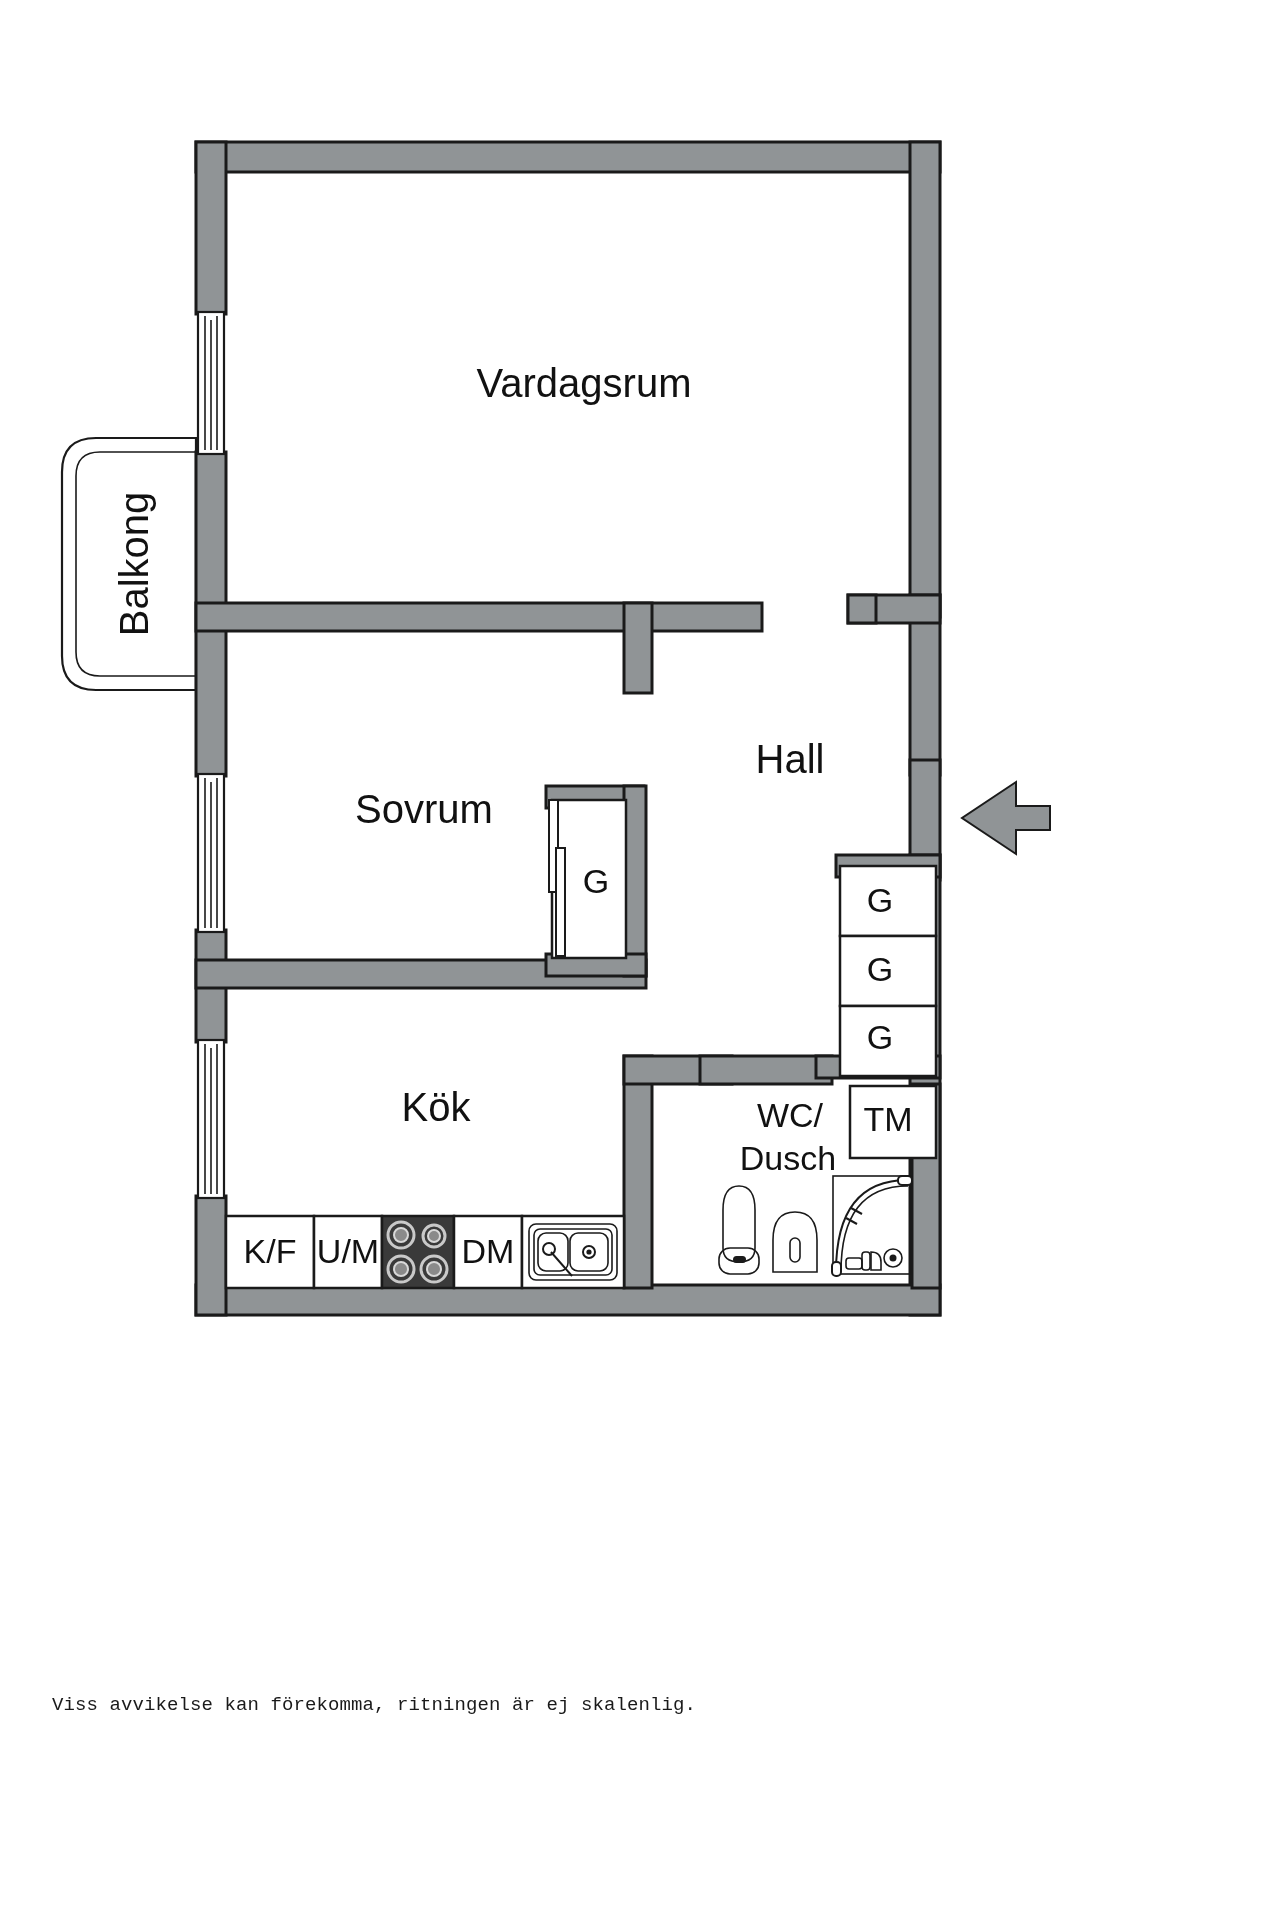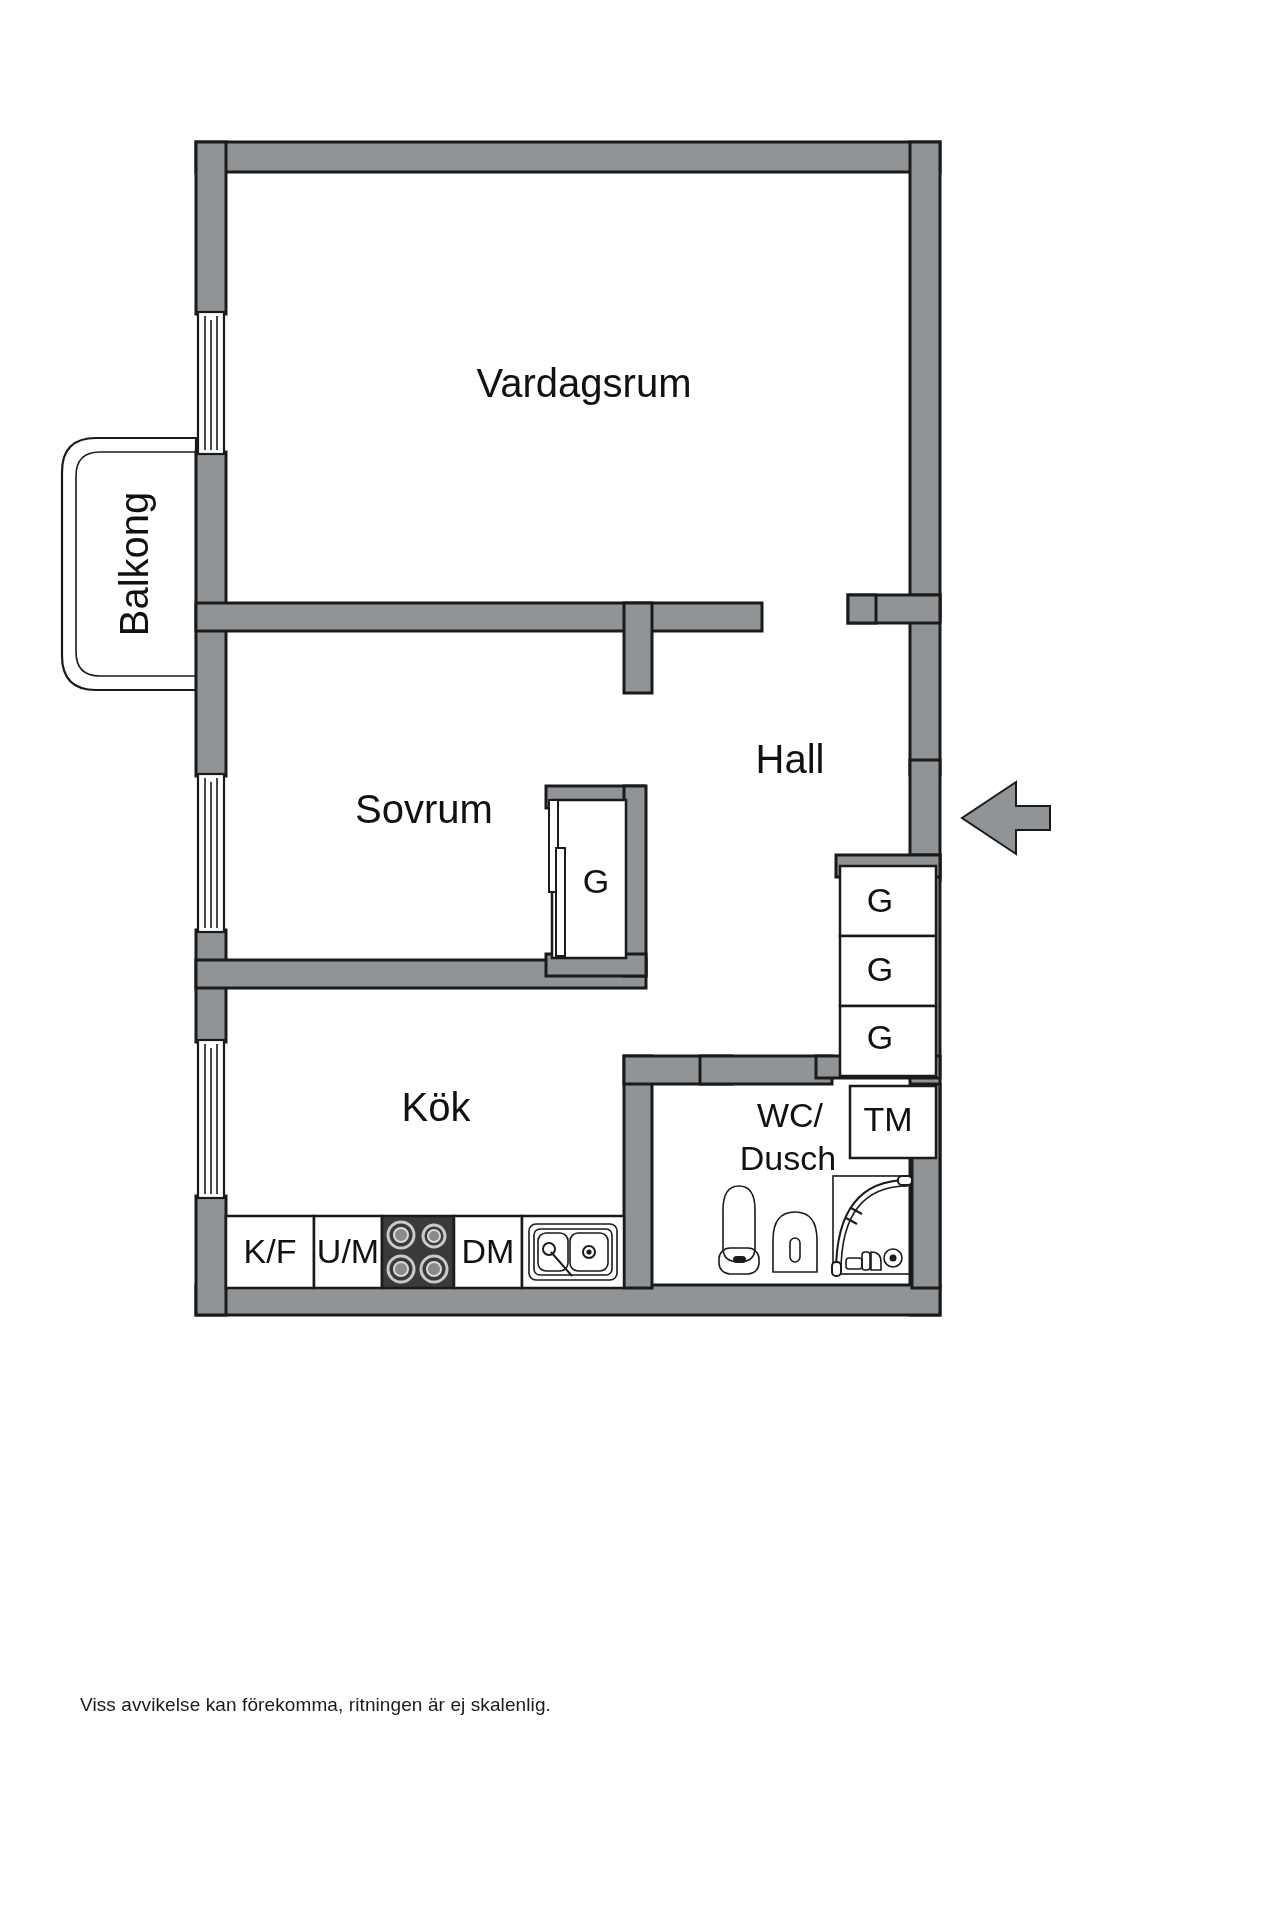--- a/index.html
+++ b/index.html
@@ -113,22 +113,21 @@
     text-anchor: middle;
     dominant-baseline: middle;
   }
   .disclaimer {
     position: absolute;
     left: 52px;
     top: 1694px;
     font-size: 19px;
     color: #1a1a1a;
     letter-spacing: 0.1px;
-    font-family: Liberation Sans, sans-serif;
-    margin-left: 28px;
+    font-family: Liberation Mono, monospace;
   }
 </style>
 </head>
 <body>
 
 <div id="floorplan-root">
   <svg class="plan" viewBox="0 0 1280 1920" xmlns="http://www.w3.org/2000/svg">
 
     <g>
       <path class="balcony-rail" d="M 196 438

